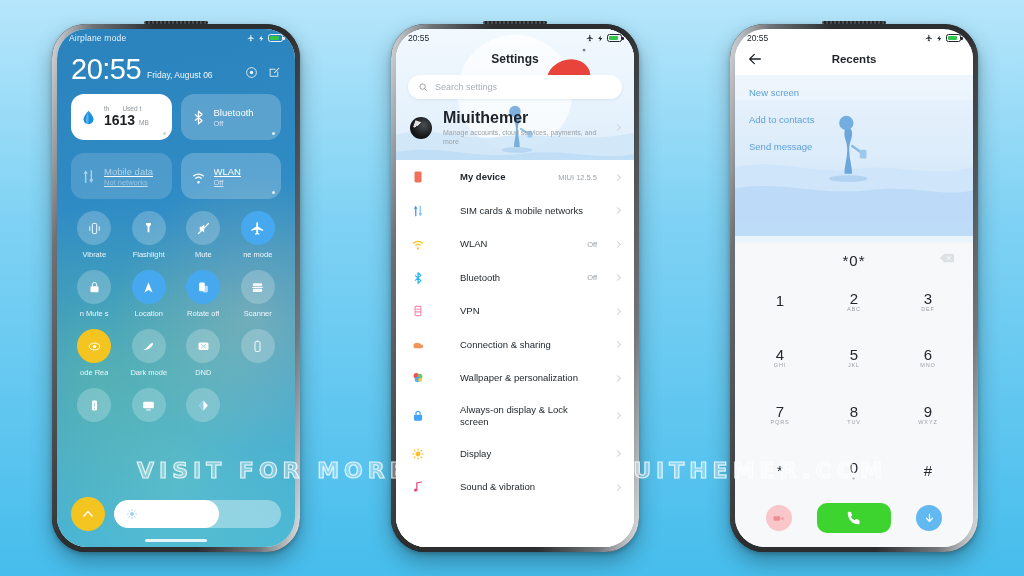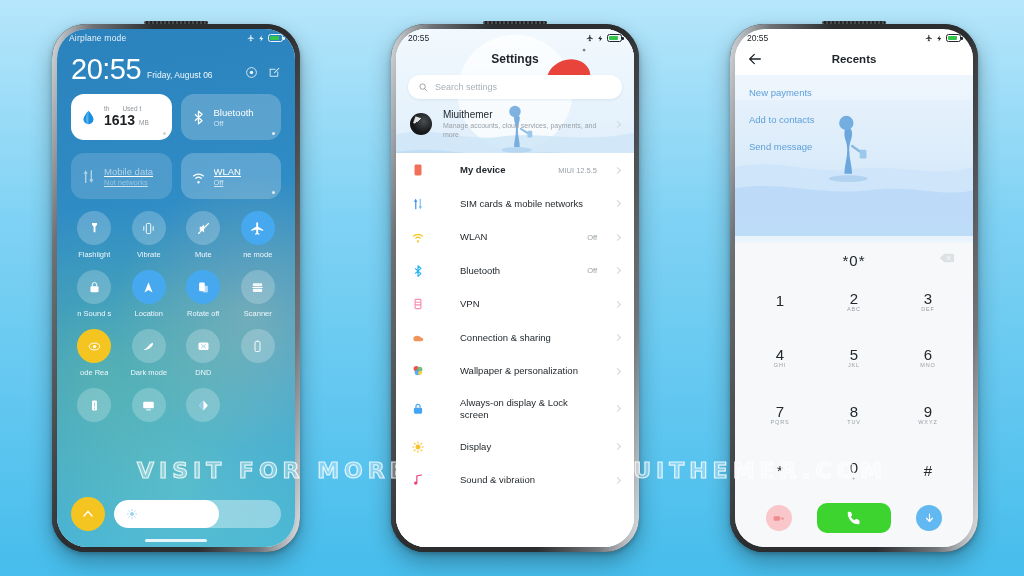--- a/index.html
+++ b/index.html
@@ -160,21 +160,21 @@
   .row.tall { height: 42px; }
   .row-ic { width:15px; height:15px; flex:0 0 15px; display:flex; align-items:center; justify-content:center; }
   .row-lbl { font-size:9.5px; color:#1d2328; line-height:1.22;padding-left:24px; }
   .row-val { margin-left:auto; font-size:7.5px; color:#9aa1a7; }
   .chev { width:5px; height:5px; border-right:1.2px solid #cfd6db; border-top:1.2px solid #cfd6db; transform:rotate(45deg); margin-left:7px; flex:0 0 5px; }
   .row-val + .chev { margin-left:7px; }
   .row .chev:first-of-type:not(.row-val + .chev) { margin-left:auto; }
   .acct { display:flex; align-items:center; gap:11px; padding: 4px 14px 8px; position:relative; z-index:3; }
   .acct-av { width:22px;height:22px;border-radius:50%; background: radial-gradient(circle at 62% 38%, #4b4f52 0%, #141617 60%); flex:0 0 22px; position:relative; overflow:hidden; }
   .acct-av::after { content:""; position:absolute; left:4px; top:5px; width:11px;height:7px; background:linear-gradient(120deg,#fff 0 40%, transparent 41%); transform:rotate(20deg); opacity:.85; }
-  .acct-n { font-size:10px; font-weight:400; color:#1d2328; }
+  .acct-n { font-size:16px; font-weight:700; color:#1d2328; }
   .acct-s { font-size:7px; color:#9aa1a7; line-height:1.32; margin-top:1px; }
 
   
   .dialer { width:100%;height:100%; background:#fff; display:flex; flex-direction:column; }
   .dialer .statusbar { color:#20262b; }
   .dl-head { display:flex; align-items:center; padding: 4px 12px 8px; background:#fff; }
   .dl-back { width:16px;height:16px; }
   .dl-title { flex:1; text-align:center; font-size:11.5px; font-weight:700; color:#1d2328; margin-left:-16px; }
   .dl-body {
     height: 168px; position:relative; overflow:hidden;
@@ -294,37 +294,37 @@
             <div class="tile-s">Off</div>
           </div>
           <span class="tile-dot"></span>
         </div>
       </div>
 
       <div class="togglegrid">
         <div class="tg">
             <div class="tg-c">
               <svg viewBox="0 0 24 24">
-                <path fill="#fff" d="M8 3h8v3l-2.5 3v9h-3V9L8 6z"></path>
-              </svg>
-            </div>
-            <span class="tg-lbl">Flashlight</span>
-          </div>
-        <div class="tg">
-            <div class="tg-c">
-              <svg viewBox="0 0 24 24">
                 <rect x="8.5" y="4" width="7" height="16" rx="1.6" fill="none" stroke="#fff" stroke-width="1.5"></rect>
                 <path d="M4.5 9v6M19.5 9v6" stroke="#fff" stroke-width="1.5" stroke-linecap="round"></path>
               </svg>
             </div>
             <span class="tg-lbl">Vibrate</span>
           </div>
         <div class="tg">
             <div class="tg-c">
               <svg viewBox="0 0 24 24">
+                <path fill="#fff" d="M8 3h8v3l-2.5 3v9h-3V9L8 6z"></path>
+              </svg>
+            </div>
+            <span class="tg-lbl">Flashlight</span>
+          </div>
+        <div class="tg">
+            <div class="tg-c">
+              <svg viewBox="0 0 24 24">
                 <path fill="#fff" d="M6 9h3l4-3.5v13L9 15H6z" opacity=".95"></path>
                 <path d="M4 20L20 4" stroke="#fff" stroke-width="1.7" stroke-linecap="round"></path>
               </svg>
             </div>
             <span class="tg-lbl">Mute</span>
           </div>
 
         <div class="tg">
             <div class="tg-c on">
               <svg viewBox="0 0 24 24">
@@ -333,21 +333,21 @@
             </div>
             <span class="tg-lbl">ne mode</span>
           </div>
         <div class="tg">
             <div class="tg-c">
               <svg viewBox="0 0 24 24">
                 <rect x="5.5" y="10" width="13" height="9.5" rx="2" fill="#fff"></rect>
                 <path d="M8.5 10V7.5a3.5 3.5 0 0 1 7 0V10" fill="none" stroke="#fff" stroke-width="1.6"></path>
               </svg>
             </div>
-            <span class="tg-lbl">n  Sound s</span>
+            <span class="tg-lbl">n  Mute s</span>
           </div>
         <div class="tg">
             <div class="tg-c on">
               <svg viewBox="0 0 24 24">
                 <path fill="#fff" d="M12 3.5L5.5 20l6.5-4 6.5 4z"></path>
               </svg>
             </div>
             <span class="tg-lbl">Location</span>
           </div>
         <div class="tg">
@@ -679,21 +679,21 @@
           <path d="M0 96 C45 86 80 104 125 98 C170 92 205 108 248 96 L248 168 L0 168 Z" fill="#cde4fa" opacity=".85"></path>
           <path d="M0 118 C50 110 85 126 140 120 C190 114 215 128 248 120 L248 168 L0 168 Z" fill="#bad9f7" opacity=".85"></path>
           <ellipse cx="118" cy="108" rx="20" ry="3.5" fill="#a6cbec" opacity=".7"></ellipse>
           <path d="M116 54c4 0 6 3 6 7 0 6-3 9-3 17 0 9 3 17 3 25h-8c0-8 3-16 3-25 0-8-3-11-3-17 0-4 2-7 2-7z" fill="#6ba6dd"></path>
           <circle cx="116" cy="50" r="7.5" fill="#74ade0"></circle>
           <path d="M122 74l10 7" stroke="#86badf" stroke-width="2.4" stroke-linecap="round"></path>
           <rect x="130" y="78" width="7" height="9" rx="1.4" fill="#9cc8ec"></rect>
           <rect x="0" y="0" width="248" height="26" fill="#ffffff" opacity=".25"></rect>
         </svg>
         <div class="dl-actions">
-          <div class="dl-act">New payments</div>
+          <div class="dl-act">New screen</div>
           <div class="dl-act">Add to contacts</div>
           <div class="dl-act">Send message</div>
         </div>
       </div>
 
       <div class="dl-pad">
         <div class="dl-num-row">
           <span class="dl-num">*0*</span>
           <svg class="dl-del" viewBox="0 0 24 16">
               <path d="M8 1.5h13a1.6 1.6 0 0 1 1.6 1.6v9.8A1.6 1.6 0 0 1 21 14.5H8L1.2 8z" fill="#cfd5da"></path>

